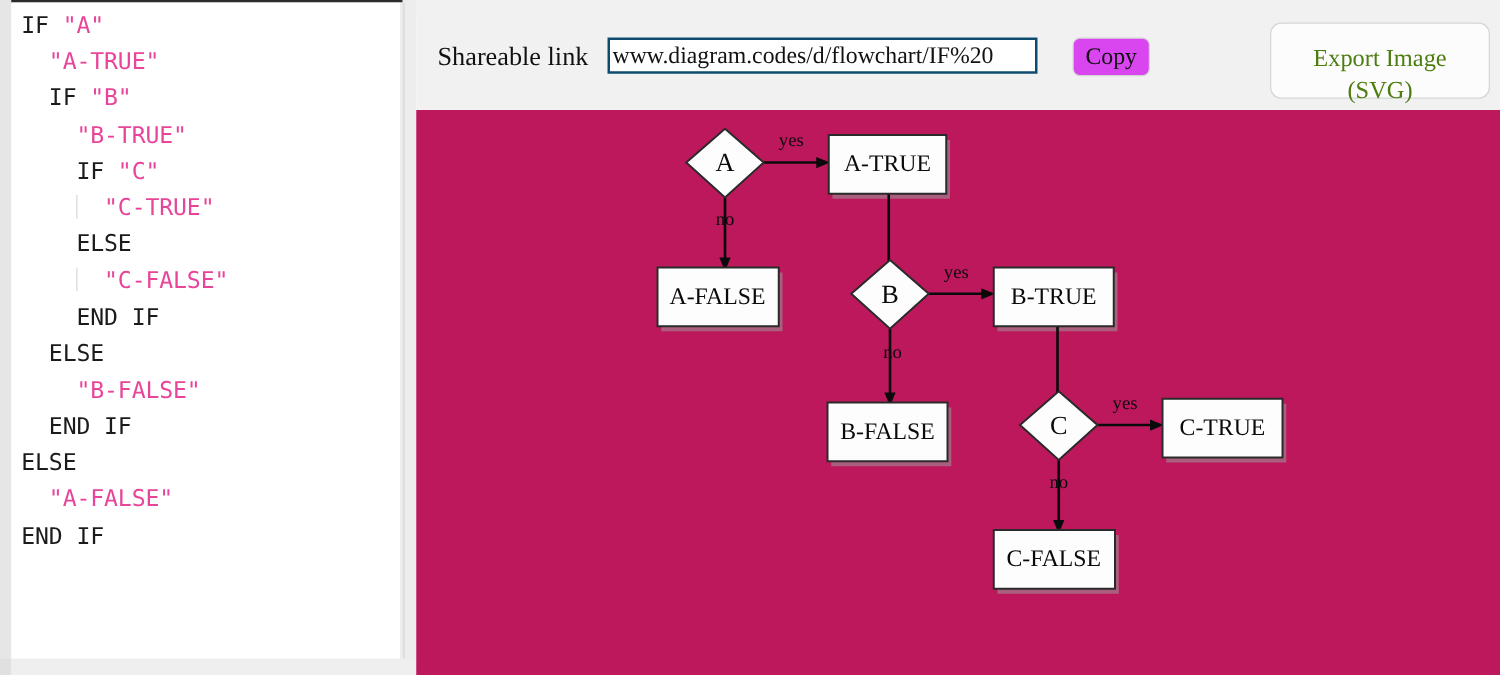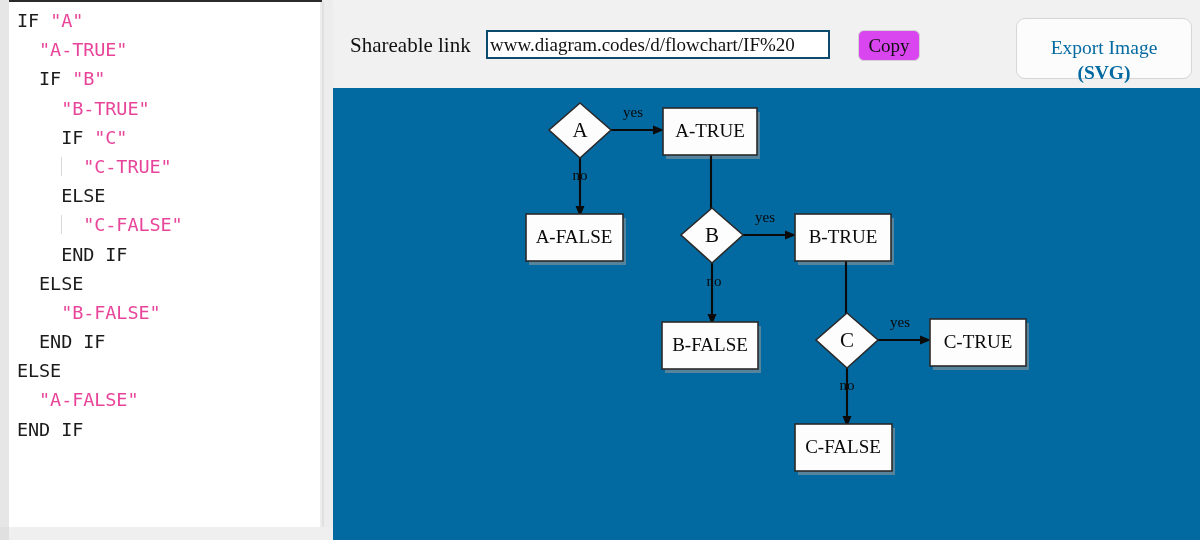--- a/index.html
+++ b/index.html
@@ -161,32 +161,32 @@
     left: 683px;
     top: 18px;
     width: 176px;
     height: 61px;
     box-sizing: border-box;
     background: #fcfcfc;
     border: 1px solid #d6d6d6;
     border-radius: 9px;
     font-family: "Liberation Serif", serif;
     font-size: 19.5px;
-    color: #0369a1;
+    color: #4d7c0f;
     cursor: pointer;
     line-height: 25px;
     padding: 16px;
   }
-  #export-button .l2 { display: block; font-weight: bold; }
+  #export-button .l2 { display: block; }
 
   #canvas-area {
     position: absolute;
     left: 0; top: 88px;
     right: 0; bottom: 0;
-    background: #0369a1;
+    background: #be185d;
     overflow: hidden;
   }
   #flow-svg {
     position: absolute;
     left: 0; top: 0;
   }
   .node-label {
     font-family: "Liberation Serif", serif;
     fill: #0a0a0a;
   }

